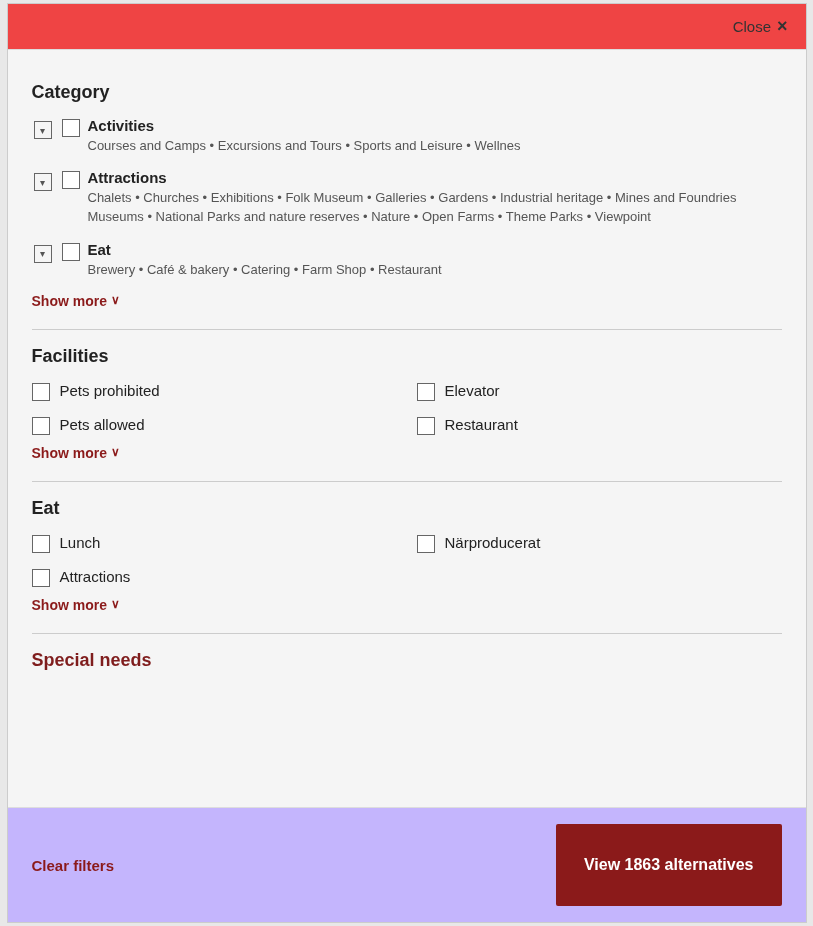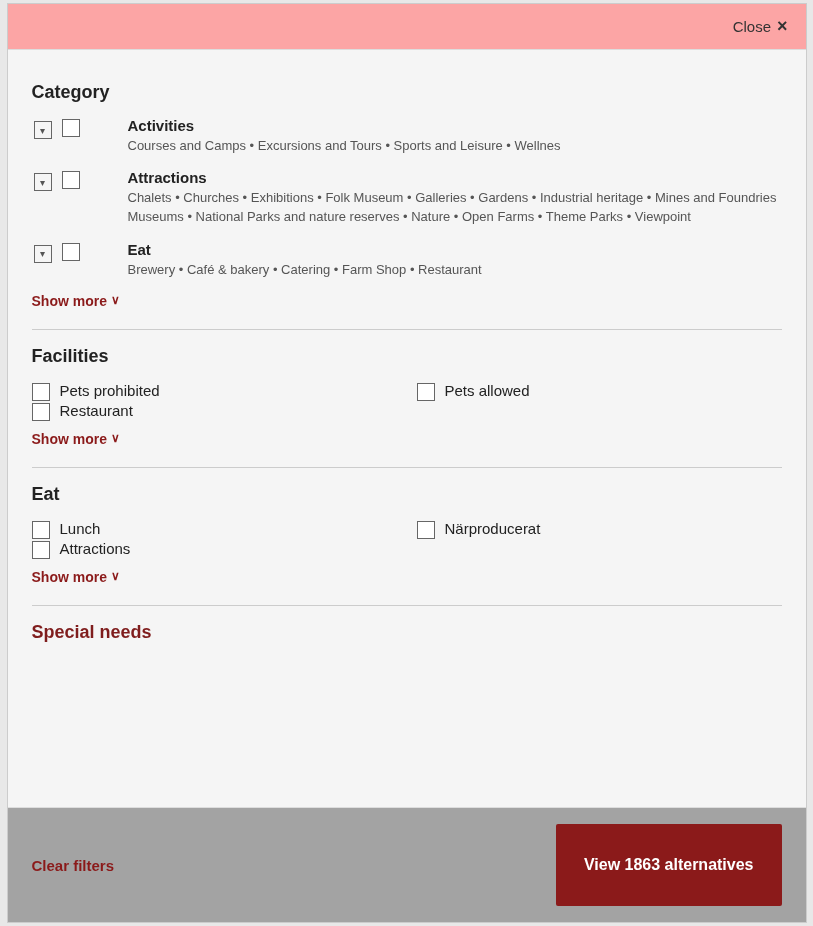--- a/index.html
+++ b/index.html
@@ -19,21 +19,21 @@
       border: 1px solid #ccc;
       display: flex;
       flex-direction: column;
       position: relative;
       overflow: hidden;
     }
     .modal-header {
       display: flex;
       justify-content: flex-end;
       padding: 12px 18px;
-      background: #fca5a5;
+      background: #ef4444;
       border-bottom: 1px solid #ddd;
     }
     .close-btn {
       display: flex;
       align-items: center;
       gap: 6px;
       cursor: pointer;
       font-size: 15px;
       color: #333;
       background: none;
@@ -95,21 +95,20 @@
       flex-shrink: 0;
       margin-top: 2px;
       appearance: none;
       -webkit-appearance: none;
     }
     .checkbox:checked {
       background: #8b0000;
     }
     .category-text {
       flex: 1;
-      margin-left: 40px;
     }
     .category-name {
       font-size: 15px;
       font-weight: bold;
       color: #222;
       display: block;
       margin-bottom: 2px;
     }
     .category-sub {
       font-size: 13px;
@@ -134,38 +133,38 @@
       font-size: 12px;
     }
     .divider {
       border: none;
       border-top: 1px solid #ccc;
       margin: 16px 0;
     }
     .facility-grid {
       display: grid;
       grid-template-columns: 1fr 1fr;
-      gap: 0 20px;
+      gap: 14px 20px;
       margin-bottom: 10px;
     }
     .facility-item {
       display: flex;
       align-items: center;
       gap: 10px;
     }
     .facility-label {
       font-size: 15px;
       color: #222;
     }
     .modal-footer {
       display: flex;
       align-items: center;
       justify-content: space-between;
       padding: 16px 24px;
-      background: #a3a3a3;
+      background: #c4b5fd;
       border-top: 1px solid #ddd;
     }
     .clear-filters {
       color: #8b1a1a;
       font-size: 15px;
       font-weight: bold;
       cursor: pointer;
       background: none;
       border: none;
       font-family: Arial, Helvetica, sans-serif;
@@ -248,20 +247,24 @@
 
     <div class="section">
       <div class="section-title">Facilities</div>
       <div class="facility-grid">
 
         <div class="facility-item">
           <input type="checkbox" class="checkbox" style="">
           <span class="facility-label">Pets prohibited</span>
         </div>
 
+        <div class="facility-item">
+          <input type="checkbox" class="checkbox" style="">
+          <span class="facility-label">Elevator</span>
+        </div>
 
         <div class="facility-item">
           <input type="checkbox" class="checkbox" style="">
           <span class="facility-label">Pets allowed</span>
         </div>
 
         <div class="facility-item">
           <input type="checkbox" class="checkbox" style="">
           <span class="facility-label">Restaurant</span>
         </div>

